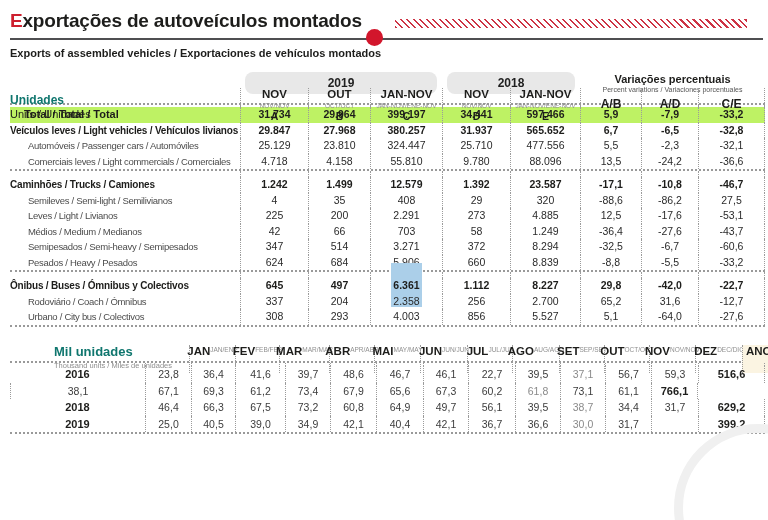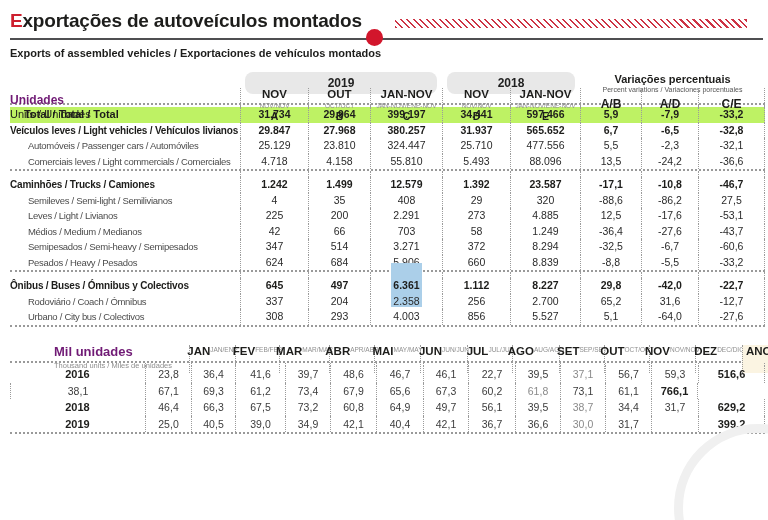--- a/index.html
+++ b/index.html
@@ -33,21 +33,21 @@
   .vartitle{grid-column:span 3; text-align:center; padding-top:1px;}
   .vartitle .vt1{font-size:11px; font-weight:bold; color:#1d1d1b; line-height:12px;}
   .vartitle .vt2{font-size:7px; color:#555; line-height:9px;}
   .colhead{height:50px;}
   .colhead .c{display:flex; flex-direction:column; justify-content:center;}
   .ch-main{font-size:11.5px; font-weight:bold; color:#1d1d1b; line-height:13px;}
   .ch-sub{font-size:6.5px; color:#8f8f8f; line-height:9px;}
   .ch-letter{font-size:10.5px; font-weight:bold; color:#1d1d1b; line-height:13px;}
   .ch-ratio{font-size:12px; font-weight:bold; color:#1d1d1b;}
   .unitcell{display:flex; flex-direction:column; justify-content:flex-end; padding-bottom:2px;}
-  .unit-t{font-size:12px; font-weight:bold; color:#701a75; line-height:14px;}
+  .unit-t{font-size:12px; font-weight:bold; color:#0f766e; line-height:14px;}
   .unit-s{font-size:11px; color:#1d1d1b; line-height:14px;}
   
   .t1row{height:15.5px; line-height:15.5px;}
   .t1row .lab{white-space:nowrap; overflow:visible;}
   .t1row .c{font-size:10.5px; color:#2a2a2a;}
   .r-total{background:#bef264;}
   .r-total .lab{font-size:11px; font-weight:bold; padding-left:14px; color:#1d1d1b;}
   .r-total .c, .r-sec .c{font-weight:bold; color:#1d1d1b;}
   .r-sec .lab{font-size:10px; font-weight:bold; color:#1d1d1b; letter-spacing:-0.2px;}
   .r-sub .lab{font-size:9.5px; color:#4c4c4c; padding-left:18px; letter-spacing:-0.3px;}
@@ -184,21 +184,21 @@
       <div class="c">5,5</div>
       <div class="c">-2,3</div>
       <div class="c">-32,1</div>
     </div>
 
     <div class="t1row r-sub">
       <div class="lab">Comerciais leves / Light commercials / Comerciales</div>
       <div class="c">4.718</div>
       <div class="c">4.158</div>
       <div class="c">55.810</div>
-      <div class="c">5.493</div>
+      <div class="c">9.780</div>
       <div class="c">88.096</div>
       <div class="c">13,5</div>
       <div class="c">-24,2</div>
       <div class="c">-36,6</div>
     </div>
 
     <div class="t1row dl">
         <div></div>
         <div class="c"></div>
         <div class="c"></div>

